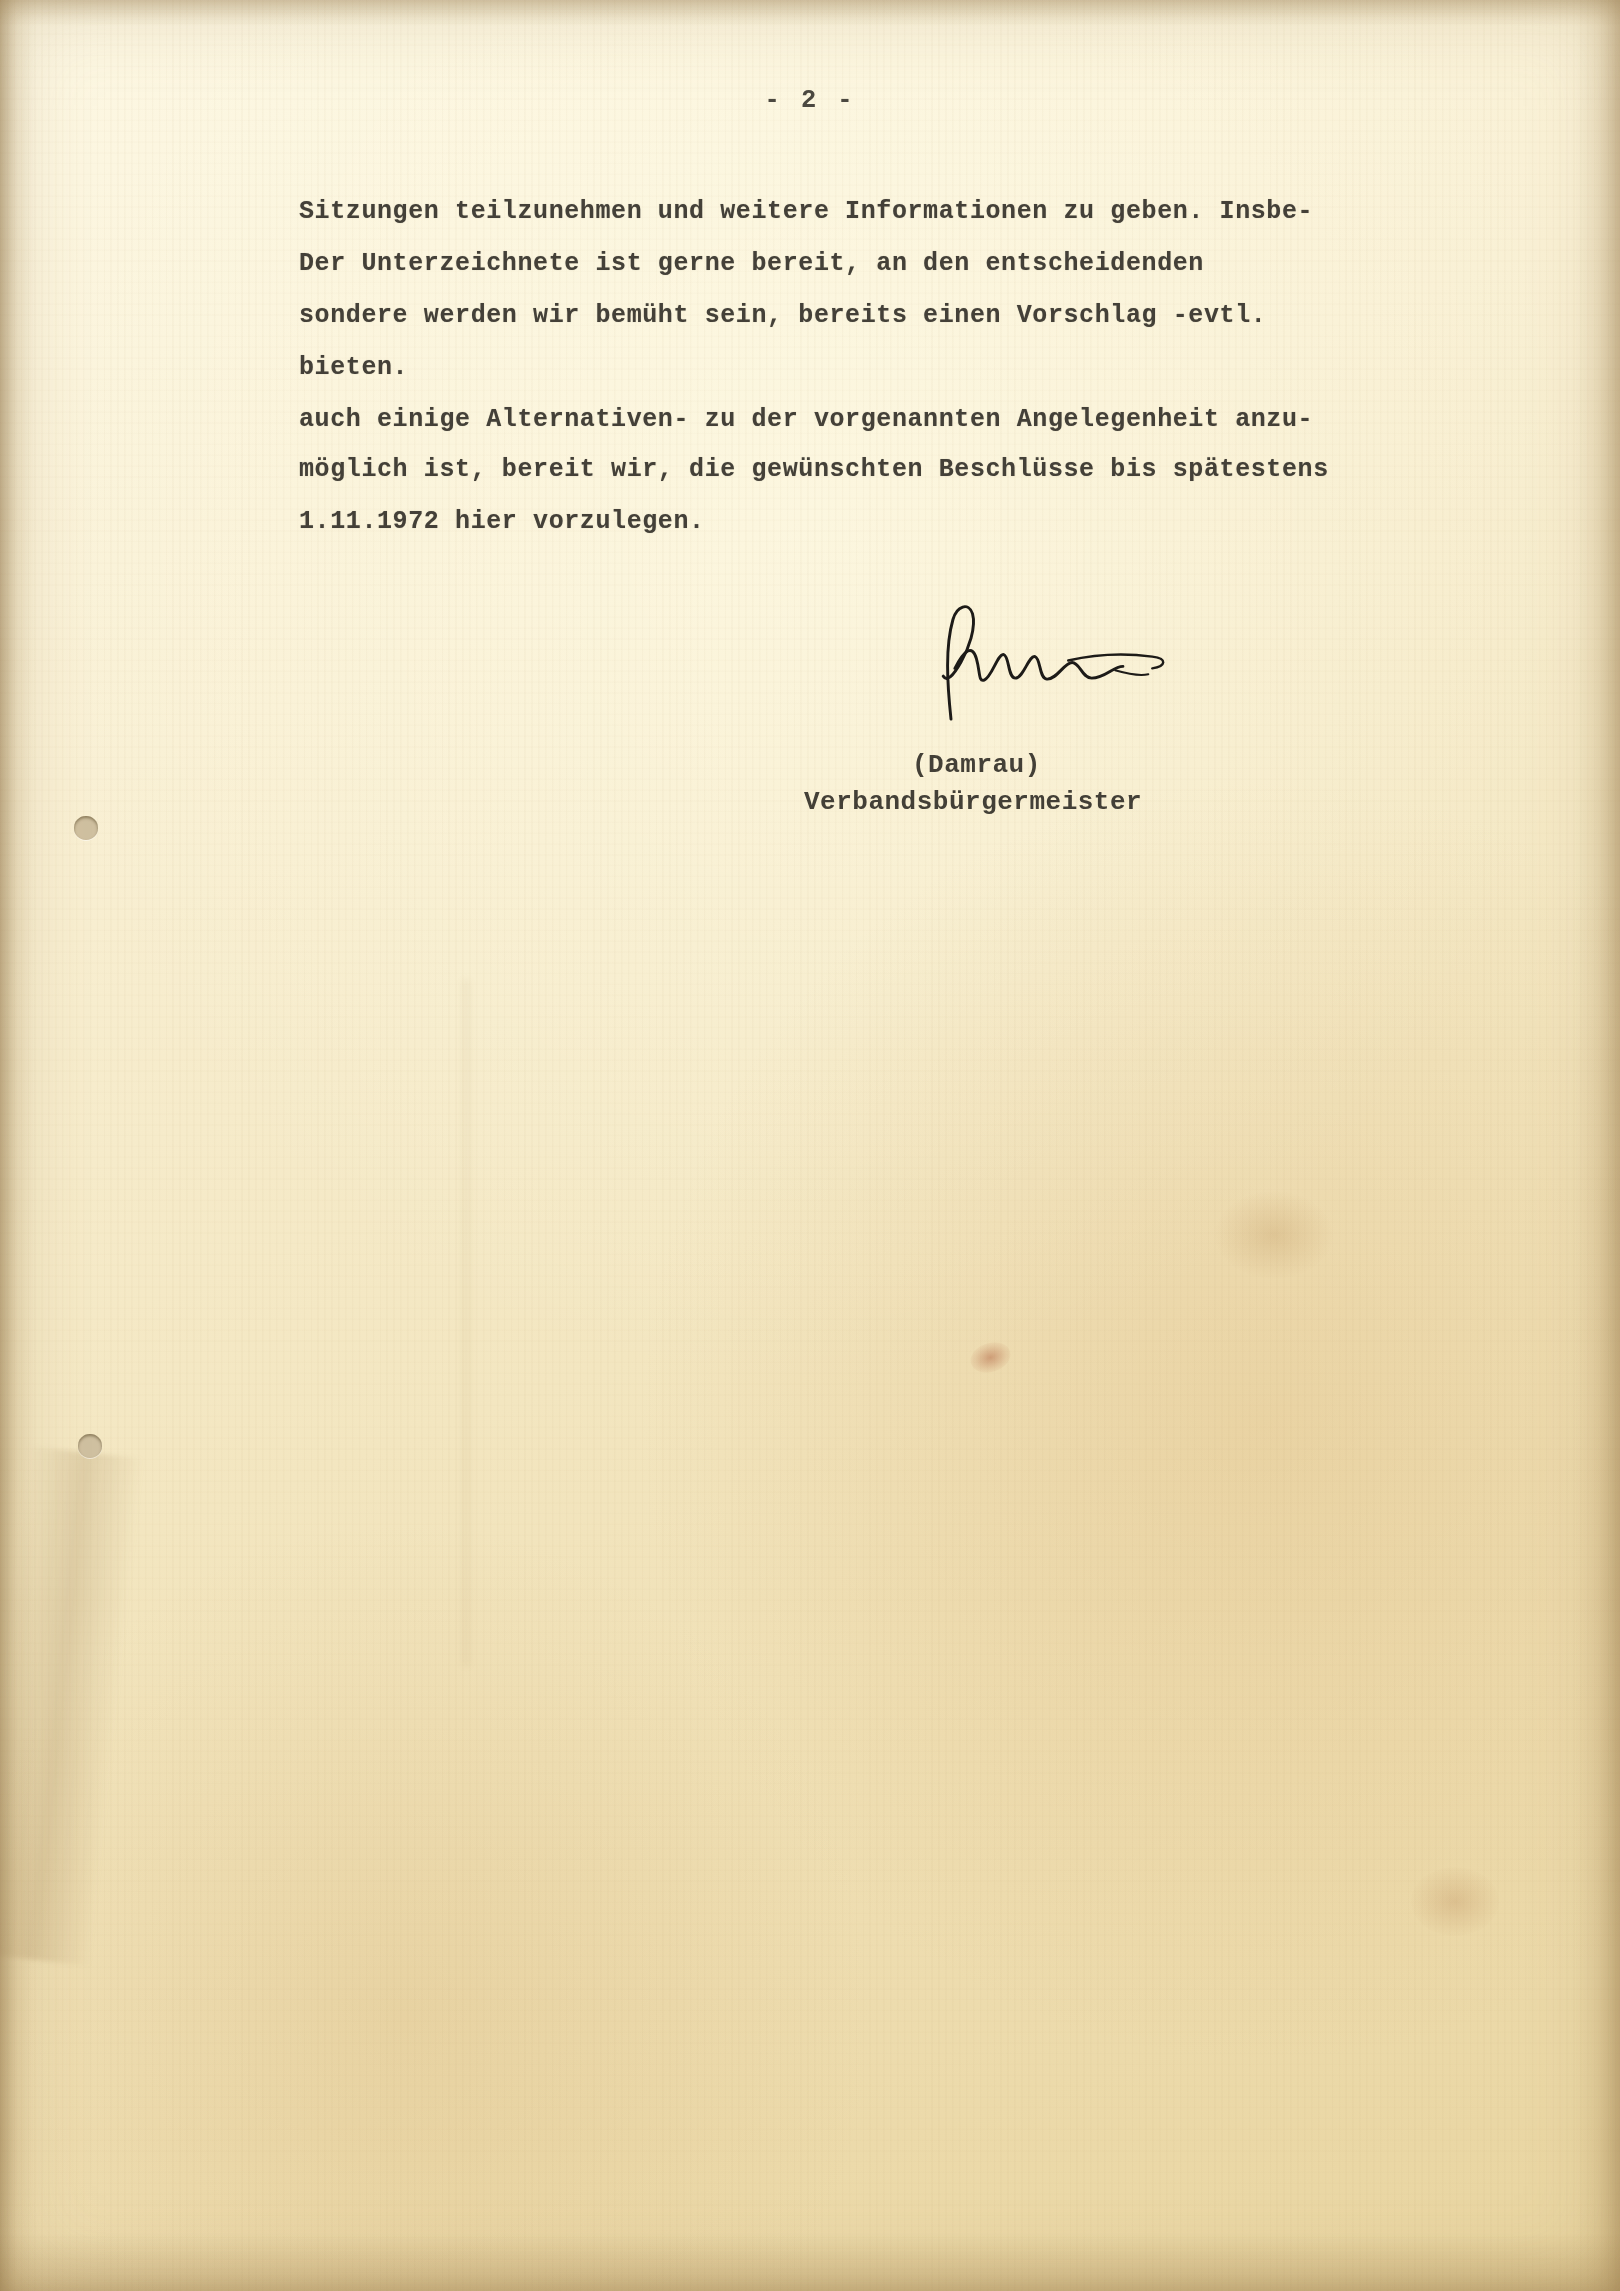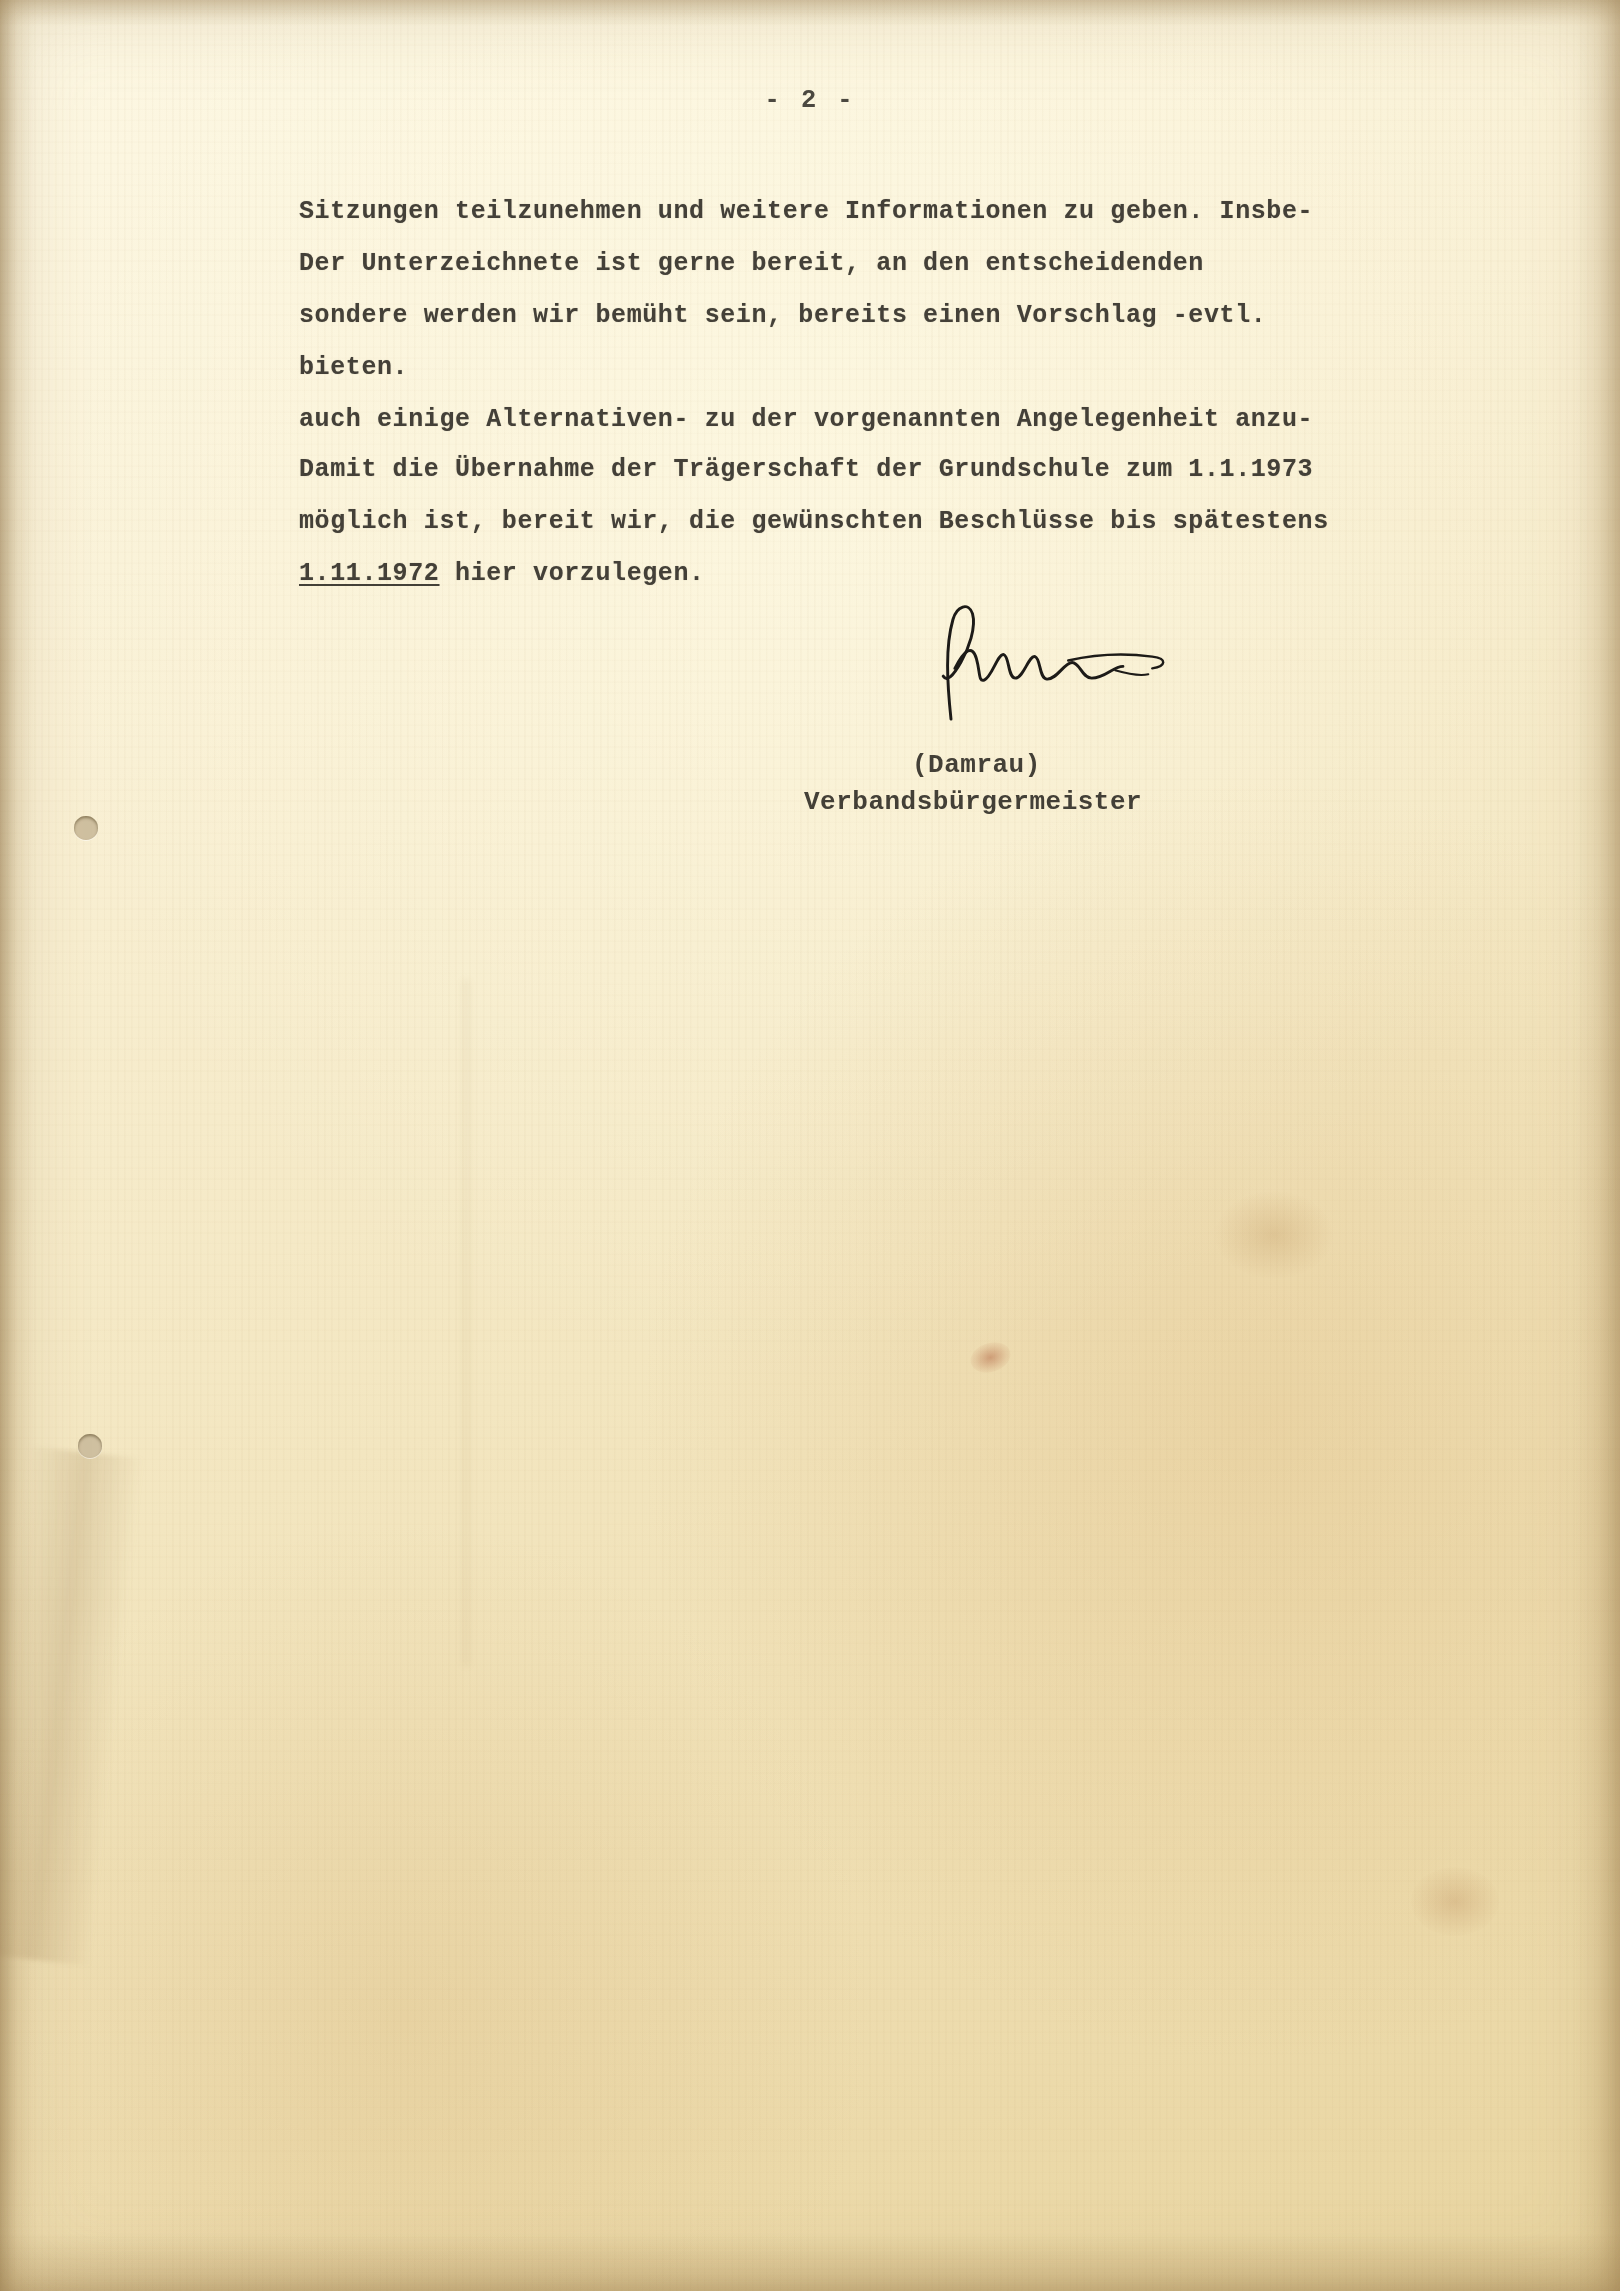--- a/index.html
+++ b/index.html
@@ -120,21 +120,21 @@
     line-height: 52px;
     letter-spacing: 0.6px;
     font-weight: 700;
     opacity: .88;
     text-shadow: 0 0 1px rgba(60,55,45,0.35);
   }
   .para-1 { top: 186px; }
   .para-2 { top: 444px; }
   .para-2 .line { white-space: nowrap; }
   .line { display: block; white-space: nowrap; }
-  .u { text-decoration: underline; text-underline-offset: 3.9px; }
+  .u { text-underline-offset: 3.9px; }
 
   .signature {
     position: absolute;
     left: 921px;
     top: 598px;
     width: 314px;
     height: 127px;
   }
   .signature svg { display: block; }
 
@@ -172,21 +172,20 @@
 
   <div class="body-block para-1">
     <span class="line">Sitzungen teilzunehmen und weitere Informationen zu geben. Insbe-</span>
     <span class="line">Der Unterzeichnete ist gerne bereit, an den entscheidenden</span>
     <span class="line">sondere werden wir bemüht sein, bereits einen Vorschlag -evtl.</span>
     <span class="line">bieten.</span>
     <span class="line">auch einige Alternativen- zu der vorgenannten Angelegenheit anzu-</span>
   </div>
 
   <div class="body-block para-2">
-    <span class="line">Damit die Übernahme der Trägerschaft der Grundschule zum 1.1.1973</span>
     <span class="line">möglich ist, bereit wir, die gewünschten Beschlüsse bis spätestens</span>
     <span class="line"><span class="u">1.11.1972</span><span> hier vorzulegen.</span></span>
   </div>
 
   <div class="signature">
     <svg width="314" height="127" viewBox="0 0 320 130" fill="none" xmlns="http://www.w3.org/2000/svg">
       <path d="M30 124 C 26 86, 24 50, 32 22 C 36 8, 48 4, 52 16 C 56 30, 48 52, 40 66 C 32 80, 26 86, 22 80" stroke="#1d1b18" stroke-width="3" stroke-linecap="round" fill="none"></path>
       <path d="M34 72 C 44 52, 52 48, 56 62 C 60 76, 58 86, 64 84 C 72 81, 78 56, 84 58 C 90 60, 88 82, 96 82 C 104 82, 110 58, 116 60 C 122 62, 120 82, 128 83 C 138 84, 146 66, 154 66 C 162 66, 164 82, 174 82 C 188 82, 196 70, 206 70" stroke="#1d1b18" stroke-width="3" stroke-linecap="round" fill="none"></path>
       <path d="M150 64 C 176 58, 206 56, 236 60 C 252 62, 250 70, 236 72" stroke="#1d1b18" stroke-width="2.5" stroke-linecap="round" fill="none"></path>
       <path d="M198 74 C 212 78, 224 80, 232 78" stroke="#1d1b18" stroke-width="2" stroke-linecap="round" fill="none"></path>

